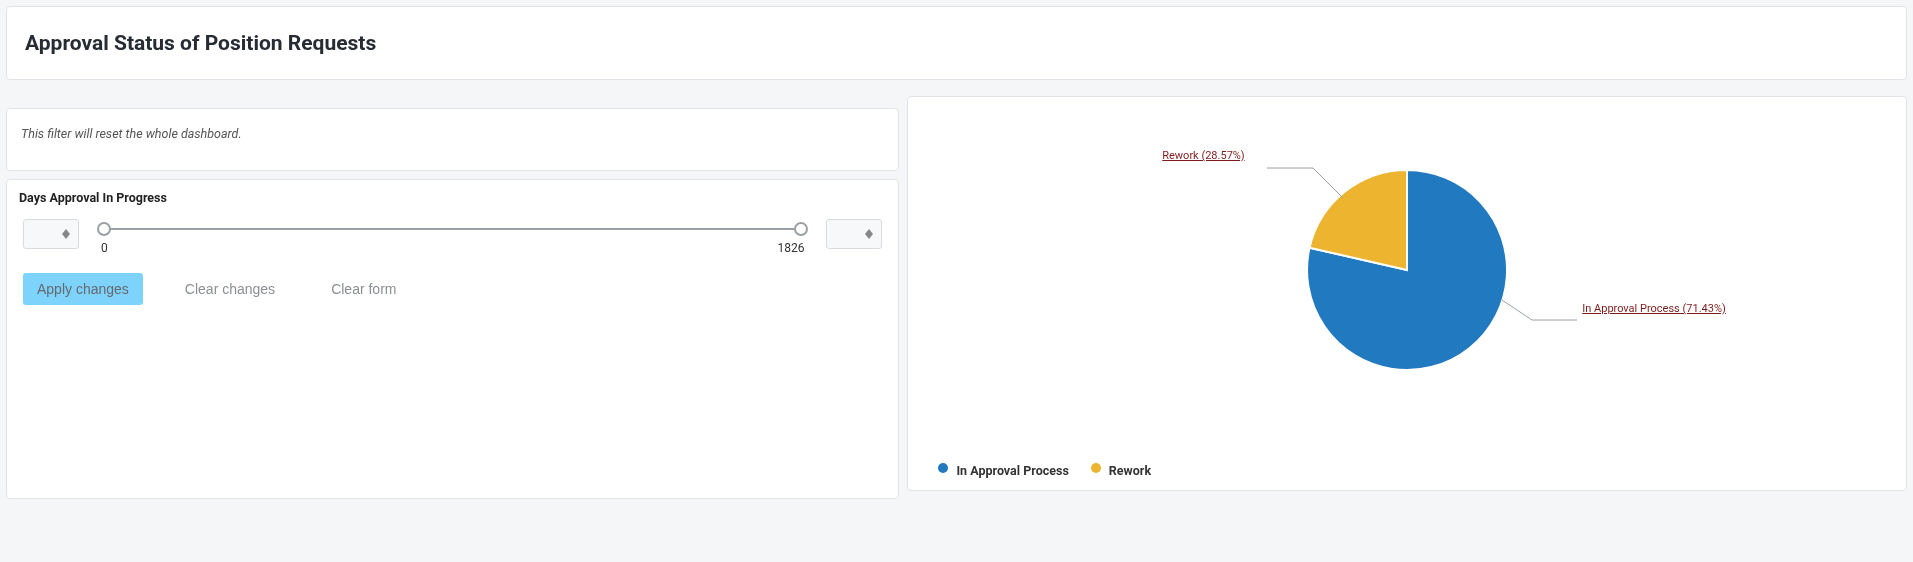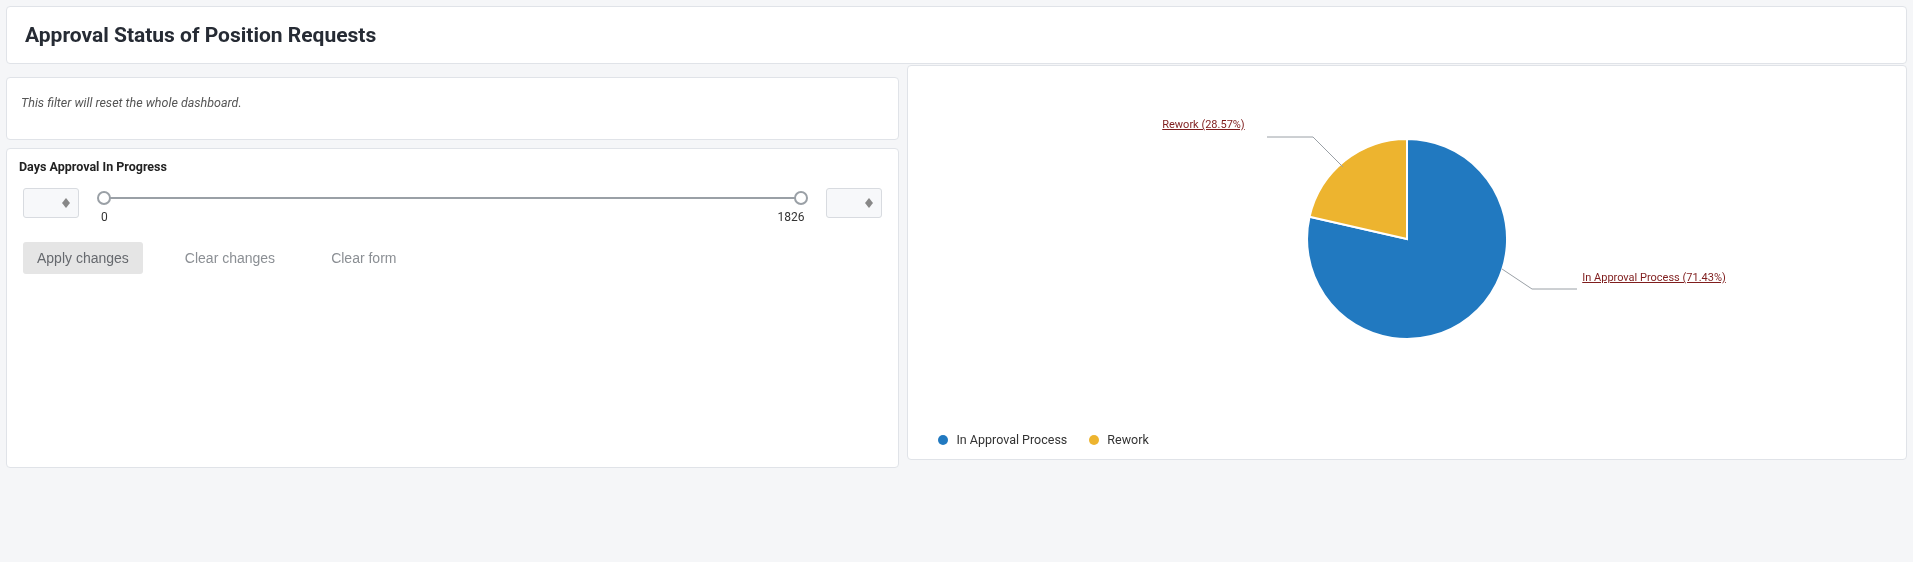--- a/index.html
+++ b/index.html
@@ -8,22 +8,22 @@
       background: #f5f6f8;
       padding: 6px;
       color: #222;
     }
     .card {
       background: #fff;
       border: 1px solid #e0e3e8;
       border-radius: 4px;
     }
     .header-card {
-      padding: 16px 18px;
-      margin-bottom: 1px;
+      padding: 24px 18px;
+      margin-bottom: 16px;
     }
     .header-card h1 {
       font-size: 21px;
       font-weight: 700;
       color: #262b34;
     }
     .row {
       display: flex;
       gap: 8px;
     }
@@ -124,21 +124,21 @@
     .btn {
       font-size: 14px;
       border: none;
       background: transparent;
       cursor: pointer;
       color: #8b8f94;
       padding: 8px 14px;
       border-radius: 3px;
     }
     .btn-apply {
-      background: #e5e5e5;
+      background: #7dd3fc;
       color: #66696e;
     }
     .btn-cancel, .btn-clear {
       color: #8b8f94;
     }
     .chart-card {
       min-height: 395px;
       position: relative;
     }
     .chart-wrap {
@@ -167,24 +167,25 @@
     .legend {
       position: absolute;
       left: 30px;
       bottom: 12px;
       display: flex;
       gap: 22px;
       align-items: center;
     }
     .legend-item {
       display: flex;
-      align-items: center;
+      align-items: flex-start;
       gap: 8px;
       font-size: 12.5px;
       color: #333;
+      font-weight: bold;
     }
     .legend-dot {
       width: 10px;
       height: 10px;
       border-radius: 50%;
     }
   </style>
 </head>
 <body>
 

